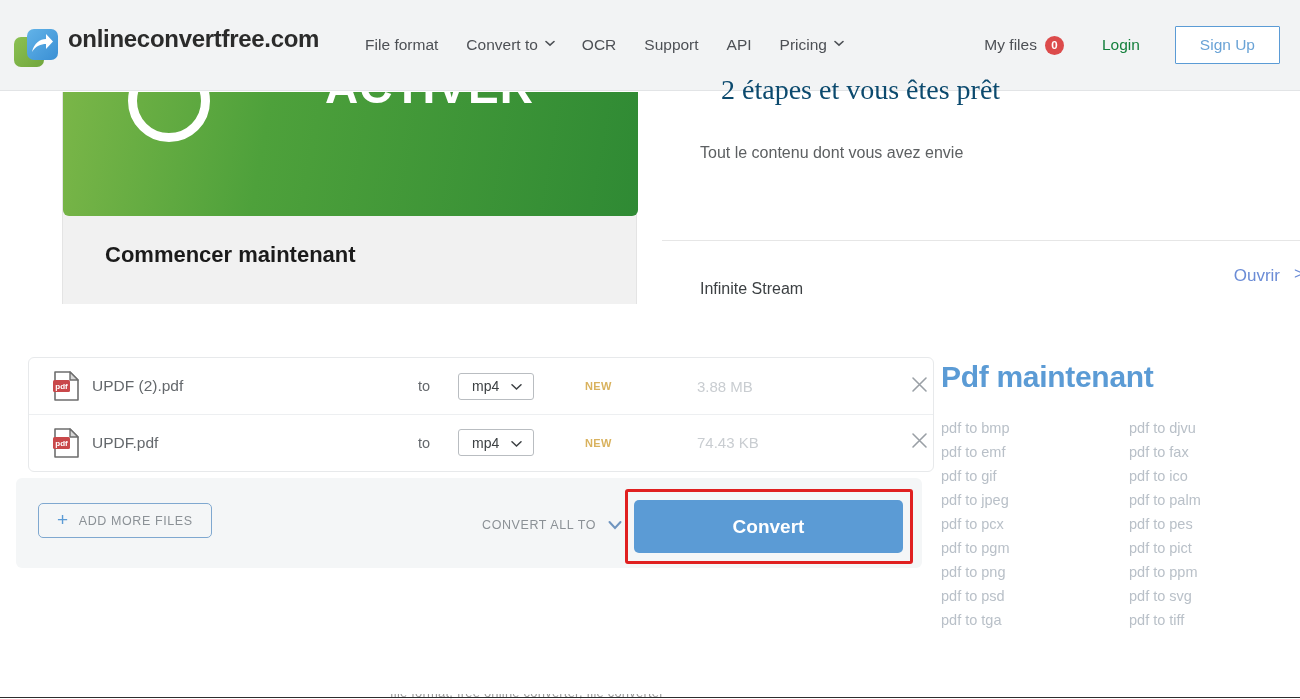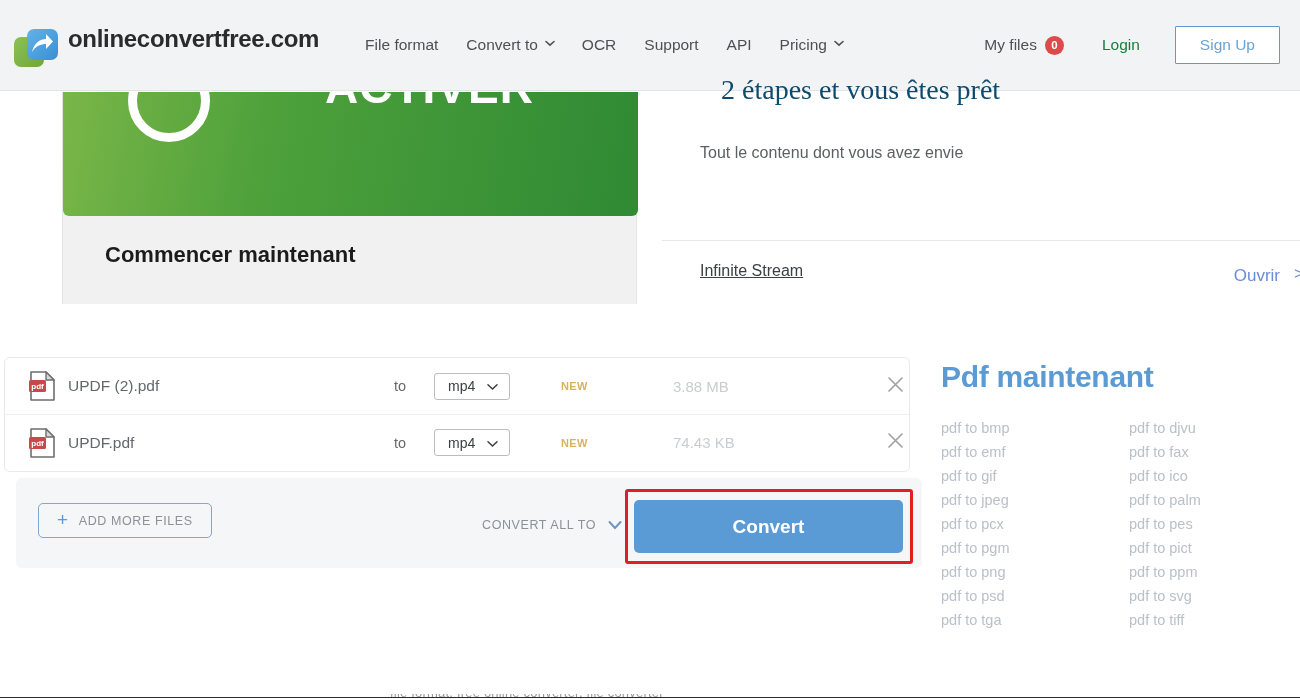--- a/index.html
+++ b/index.html
@@ -84,27 +84,27 @@
     position:absolute; left:42px; top:150px;
     font-size:22px; font-weight:bold; color:#1b1b1b;
   }
   .ad-right { position:absolute; left:576px; top:0; width:662px; height:212px; background:#fff; }
   .ad-head {
     position:absolute; left:62px; top:-18px; font-size:28px; color:#0c4a6e;
     font-family:"Liberation Serif", serif; white-space:nowrap;margin-left:21px;
   }
   .ad-desc { position:absolute; left:62px; top:52px; font-size:16px; color:#5d6062; }
   .ad-divider { position:absolute; left:24px; top:148px; width:638px; height:1px; background:#e6e6e6; }
-  .ad-brand { position:absolute; left:62px; top:170px; font-size:16px; color:#3c4043;text-decoration:underline; }
+  .ad-brand { position:absolute; left:62px; top:188px; font-size:16px; color:#3c4043; }
   .ad-open { position:absolute; right:20px; top:174px; font-size:17px; color:#6b8cd6; cursor:pointer; white-space:nowrap; }
   .ad-open-cut { position:absolute; right:-4px; top:172px; font-size:17px; color:#6b8cd6; }
 
   
   .files {
-    position:absolute; left:4px; top:357px; width:906px; height:115px;
+    position:absolute; left:28px; top:357px; width:906px; height:115px;
     background:#fff; border:1px solid #e7e9eb; border-radius:6px;
   }
   .file-row {
     position:relative; height:56px; display:flex; align-items:center;
     padding:0 0 0 24px;
   }
   .file-row + .file-row { border-top:1px solid #edeff1; }
   .pdf-icon { width:27px; height:30px; position:relative; flex:0 0 auto; }
   .file-name { margin-left:12px; font-size:15.5px; color:#64686c; white-space:nowrap; }
   .to-label { position:absolute; left:389px; font-size:14.5px; color:#64686c; }

